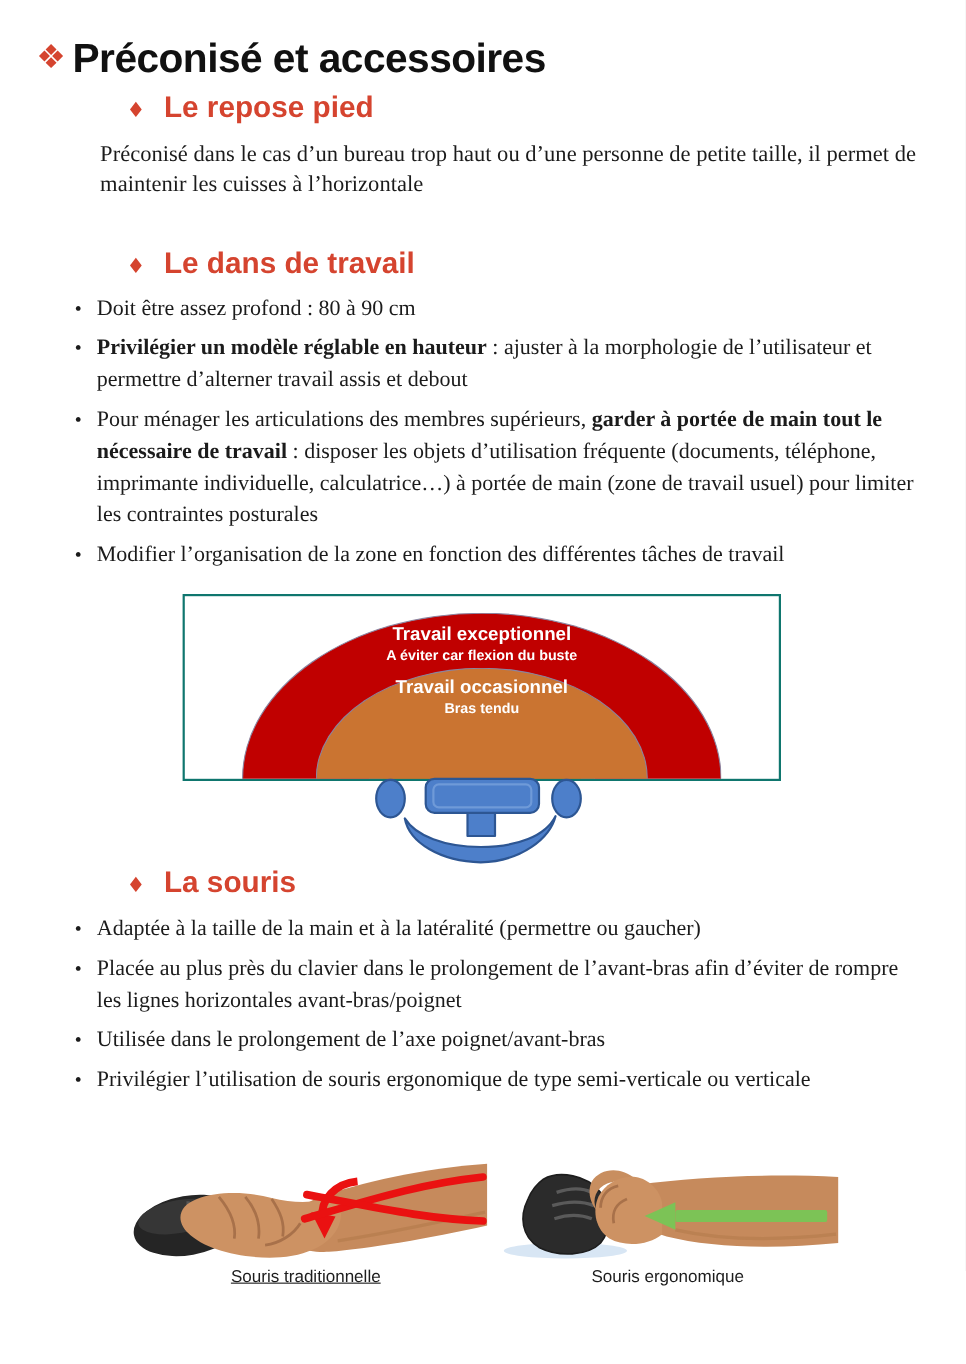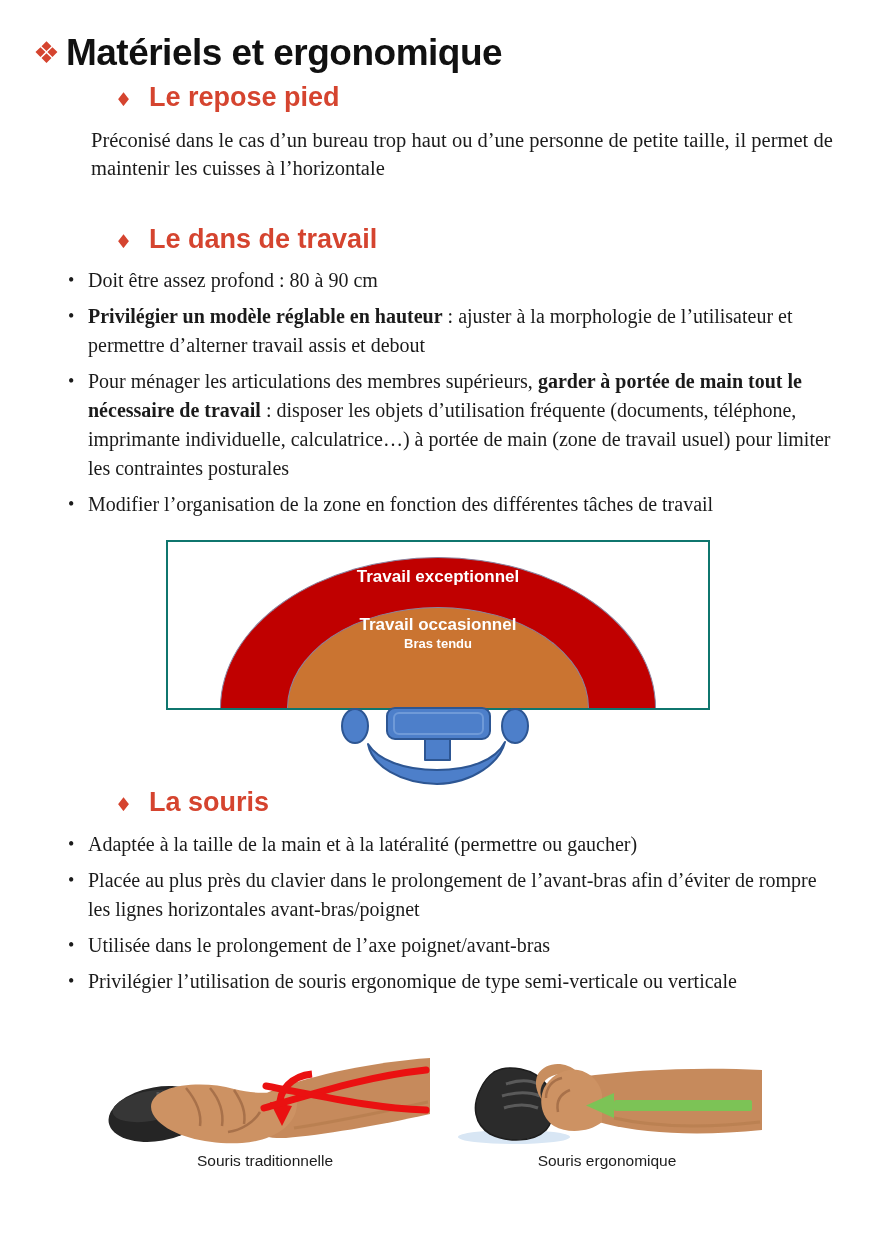--- a/index.html
+++ b/index.html
@@ -35,33 +35,33 @@
     text-align:center;color:#fff;font-family:"Liberation Sans",sans-serif;
     border:1px solid #8a84a0;border-bottom:none;box-sizing:border-box;}
   .zone-red{width:436px;height:151px;border-radius:218px 218px 0 0 / 151px 151px 0 0;background:#c00000;padding-top:9px;}
   .zone-orange{width:302px;height:101px;border-radius:151px 151px 0 0 / 101px 101px 0 0;background:#ca7431;padding-top:7px;}
   .zone-green{width:206px;height:58px;border-radius:103px 103px 0 0 / 58px 58px 0 0;background:#5f8c48;padding-top:3px;}
   .zone-label{font-size:17px;font-weight:700;line-height:20px;}
   .zone-sublabel{font-size:13px;font-weight:600;line-height:17px;}
   .chair{position:absolute;left:338px;top:700px;z-index:3;}
   
   .figure{position:absolute;top:1050px;text-align:center;}
-  .figure-left{left:100px;width:330px;}
+  .figure-left{left:113px;width:330px;text-decoration:underline;}
   .figure-right{left:450px;width:314px;}
   .figure svg{display:block;}
   .caption{font-family:"Liberation Sans",sans-serif;font-size:15.5px;color:#1c1c1c;margin-top:6px;}
 </style>
 </head>
 <body>
 
 <div class="page">
 
   <div class="title-row">
     <span class="title-marker">❖</span>
-    <span class="title-text">Matériels et ergonomique</span>
+    <span class="title-text">Préconisé et accessoires</span>
   </div>
 
   <div class="h2-row h2-repose">
     <span class="h2-marker">♦</span>
     <span class="h2-text">Le repose pied</span>
   </div>
   <div class="para">Préconisé dans le cas d’un bureau trop haut ou d’une personne de petite taille, il permet de maintenir les cuisses à l’horizontale</div>
 
   <div class="h2-row h2-plan">
     <span class="h2-marker">♦</span>
@@ -78,20 +78,21 @@
       <span class="dot">•</span><span>Pour ménager les articulations des membres supérieurs, </span><span class="b">garder à portée de main tout le nécessaire de travail</span><span> : disposer les objets d’utilisation fréquente (documents, téléphone, imprimante individuelle, calculatrice…) à portée de main (zone de travail usuel) pour limiter les contraintes posturales</span>
     </li>
     <li>
       <span class="dot">•</span><span>Modifier l’organisation de la zone en fonction des différentes tâches de travail</span>
     </li>
   </ul>
 
   <div class="diagram">
     <div class="zone zone-red">
       <div class="zone-label">Travail exceptionnel</div>
+      <div class="zone-sublabel">A éviter car flexion du buste</div>
     </div>
     <div class="zone zone-green">
       <div class="zone-label">Travail usuel</div>
       <div class="zone-sublabel">Bras au corps, avant-bras posé</div>
     </div>
     <div class="zone zone-orange">
       <div class="zone-label">Travail occasionnel</div>
       <div class="zone-sublabel">Bras tendu</div>
     </div>
   </div>

